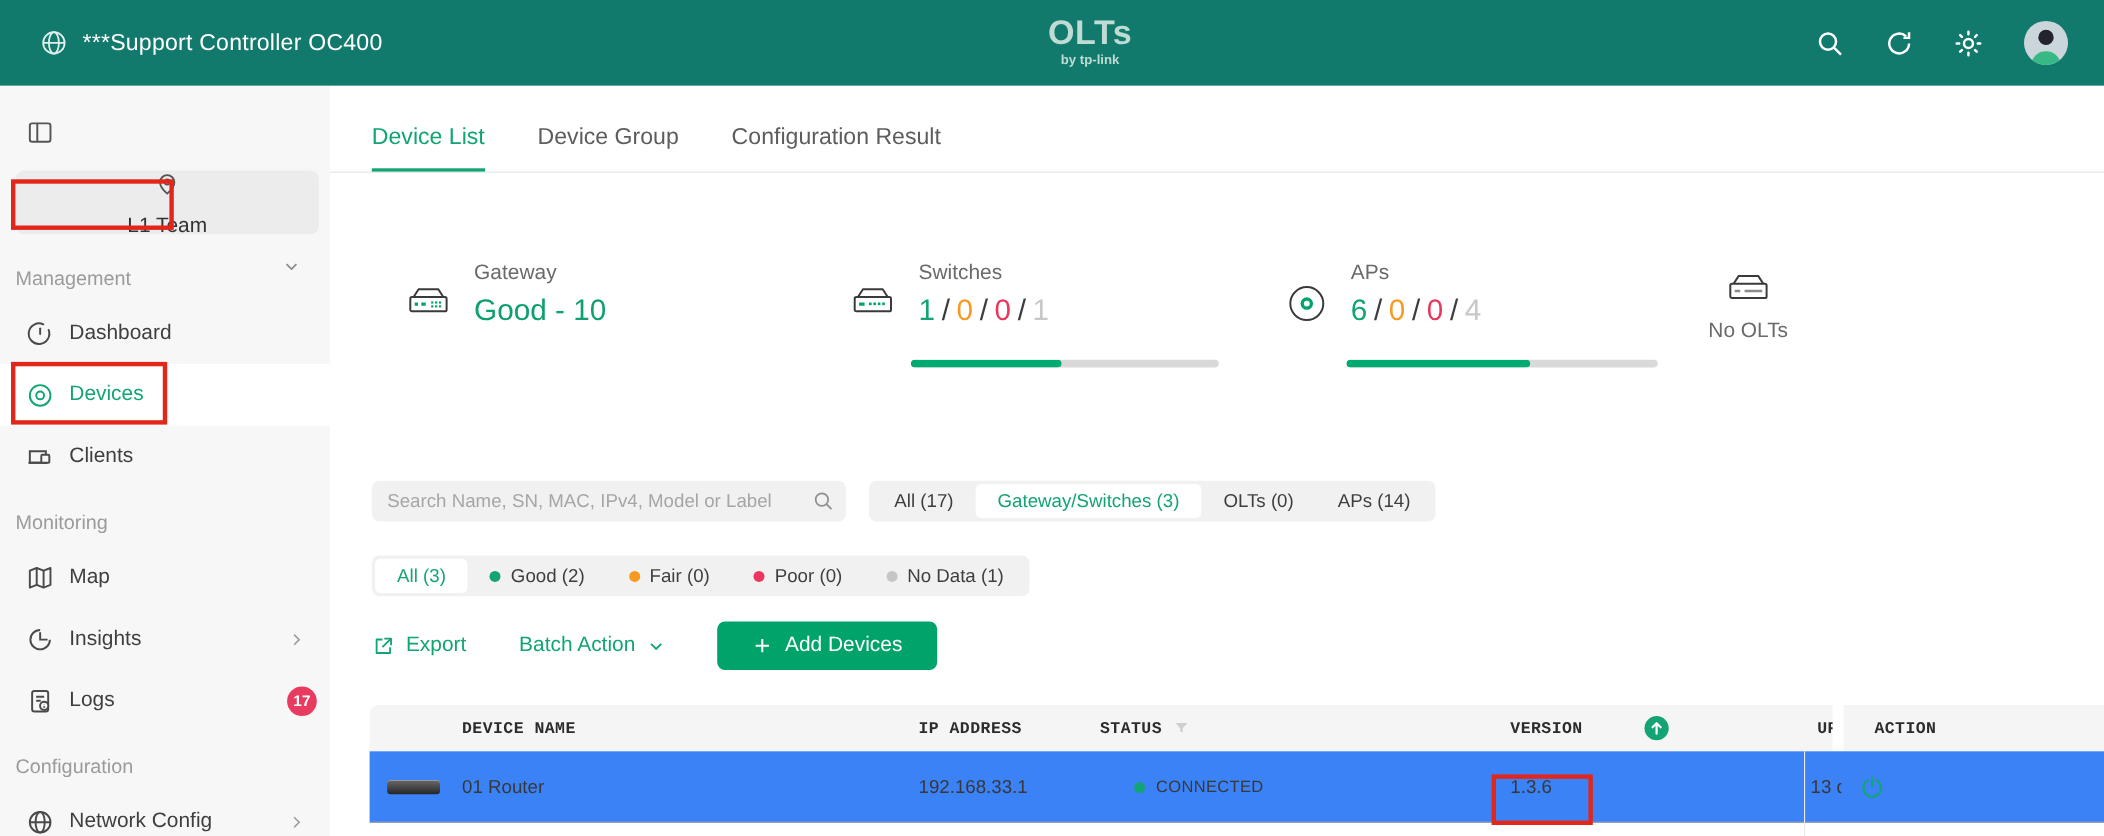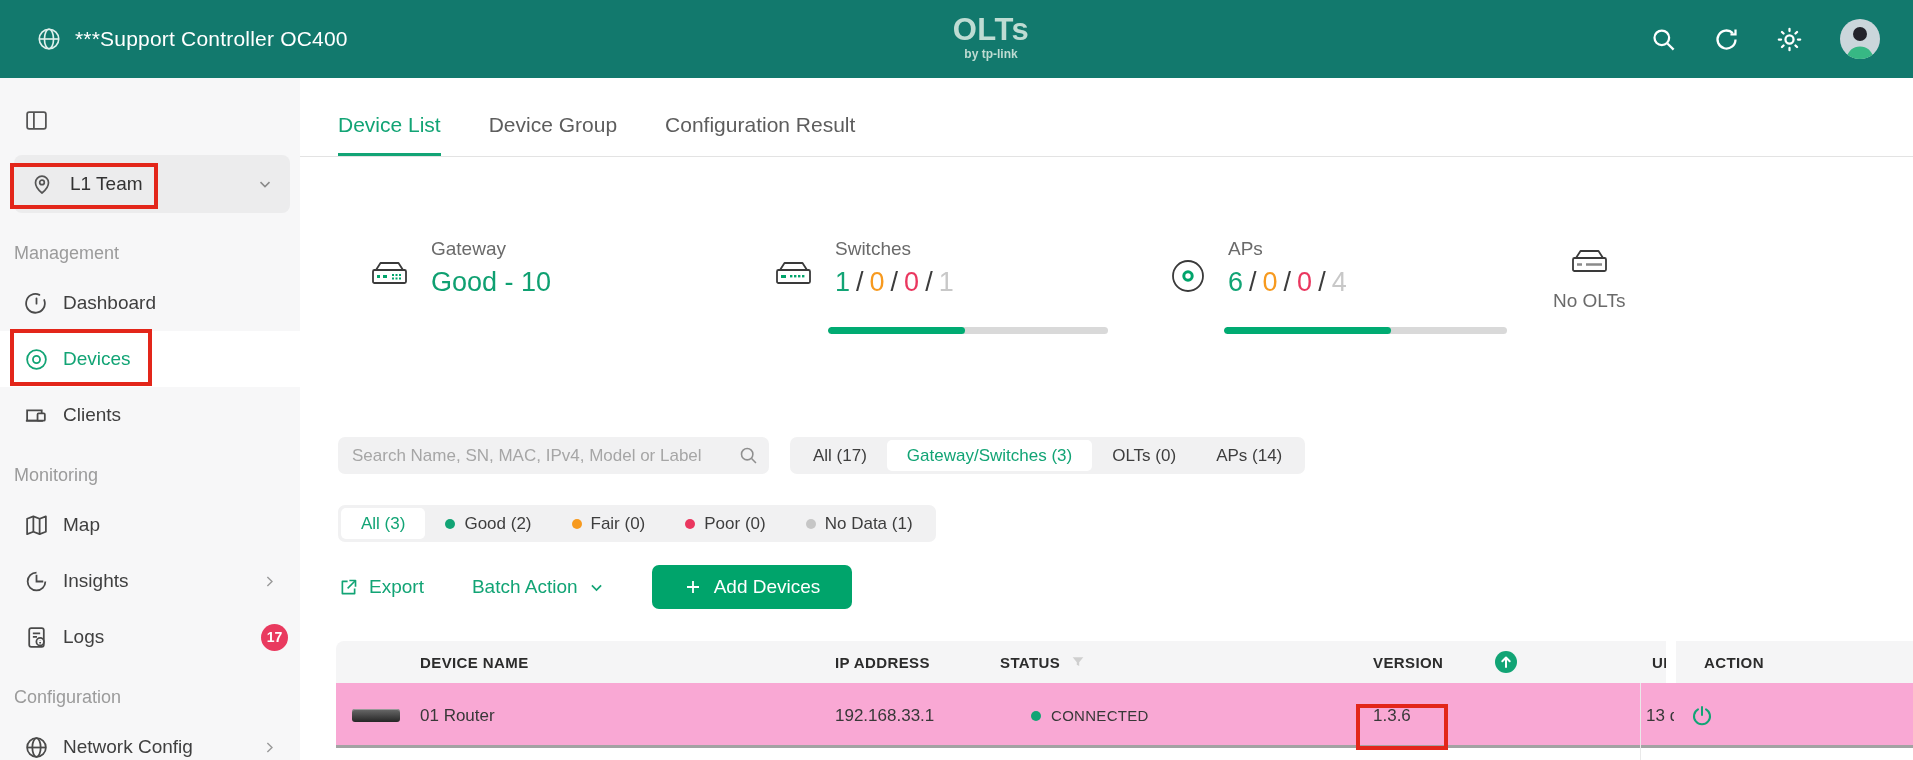--- a/index.html
+++ b/index.html
@@ -16,21 +16,21 @@
     text-align:center; color:#BEDCD3; }
   .logo-title { font-size:31px; font-weight:bold; letter-spacing:.5px; line-height:32px; }
   .logo-sub { font-size:12px; font-weight:bold; margin-top:1px; }
   .hdr-right { position:absolute; right:32px; top:0; height:78px; display:flex; align-items:center; gap:36px; }
   .hdr-ic { color:#fff; cursor:pointer; }
 
   
   .sidebar { position:absolute; left:0; top:78px; width:300px; height:682px; background:#F7F7F8; }
   .collapse-btn { position:absolute; left:24px; top:30px; color:#555; }
   .site-row { position:absolute; left:14px; top:77px; width:276px; height:58px; background:#ECECED;
-    border-radius:8px; display:flex; align-items:center; padding:0 16px; gap:16px; cursor:pointer; }
+    border-radius:8px; display:flex; align-items:center; padding:0 16px; gap:16px; cursor:pointer;flex-direction:column; }
   .site-name { font-size:19px; color:#333; }
   .site-chev { margin-left:auto; color:#8a8a8a; }
   .sec-label { position:absolute; left:14px; font-size:18px; color:#9B9B9B; }
   .nav-item { position:absolute; left:0; width:300px; height:56px; display:flex; align-items:center;
     padding-left:24px; gap:14px; font-size:19px; color:#3f3f3f; cursor:pointer; }
   .nav-item .nv-ic { color:#4a4a4a; }
   .nav-item.active { background:#FFFFFF; color:#12A475; }
   .nav-item.active .nv-ic { color:#12A475; }
   .nav-chev { margin-left:auto; margin-right:22px; color:#9a9a9a; }
   .nav-badge { margin-left:auto; margin-right:12px; width:27px; height:27px; border-radius:50%;
@@ -75,25 +75,25 @@
 
   .actions-row { position:absolute; left:38px; top:487px; height:44px; display:flex; align-items:center; }
   .link-btn { display:flex; align-items:center; gap:10px; color:#12A475; font-size:19px; cursor:pointer; }
   .batch { margin-left:48px; }
   .add-btn { position:absolute; left:314px; top:0; width:200px; height:44px; background:#00A46B;
     border:none; border-radius:7px; color:#fff; font-size:19px; font-family:"Liberation Sans", sans-serif;
     display:flex; align-items:center; justify-content:center; gap:12px; cursor:pointer; }
 
   .table { position:absolute; left:0; top:563px; width:1613px; }
   .thead { position:absolute; left:36px; top:0; width:1577px; height:42px; background:#F5F5F6;
-    border-radius:8px 0 0 0; }
+    border-radius:8px 0 0 0;font-family:Liberation Mono, monospace; }
   .th { position:absolute; top:0; height:42px; display:flex; align-items:center; gap:10px;
     font-size:15px; font-weight:bold; color:#2c2c2c; letter-spacing:.4px; white-space:nowrap; }
-  .trow { position:absolute; left:36px; top:42px; width:1577px; height:65px; background:#f9a8d4;
-    border-bottom:3px solid #a3a3a3; }
+  .trow { position:absolute; left:36px; top:42px; width:1577px; height:65px; background:#3b82f6;
+    border-bottom:1px solid #a3a3a3; }
   .td { position:absolute; top:0; height:65px; display:flex; align-items:center; gap:10px;
     font-size:17px; color:#383838; white-space:nowrap; }
   .clip { overflow:hidden; }
   .pin-gap { position:absolute; left:1330px; top:0; width:10px; height:42px; background:#fff; }
   .pin-line { position:absolute; left:1340px; top:42px; width:1px; height:155px; background:#E9E9E9; }
   .router-thumb { width:48px; height:13px; border-radius:3px;
     background:linear-gradient(#6a6a6a,#262626); box-shadow:0 1px 0 #999 inset; }
   .status-dot { width:10px; height:10px; border-radius:50%; background:#12A475; }
   .status-txt { font-size:15px; letter-spacing:.3px; }
 

